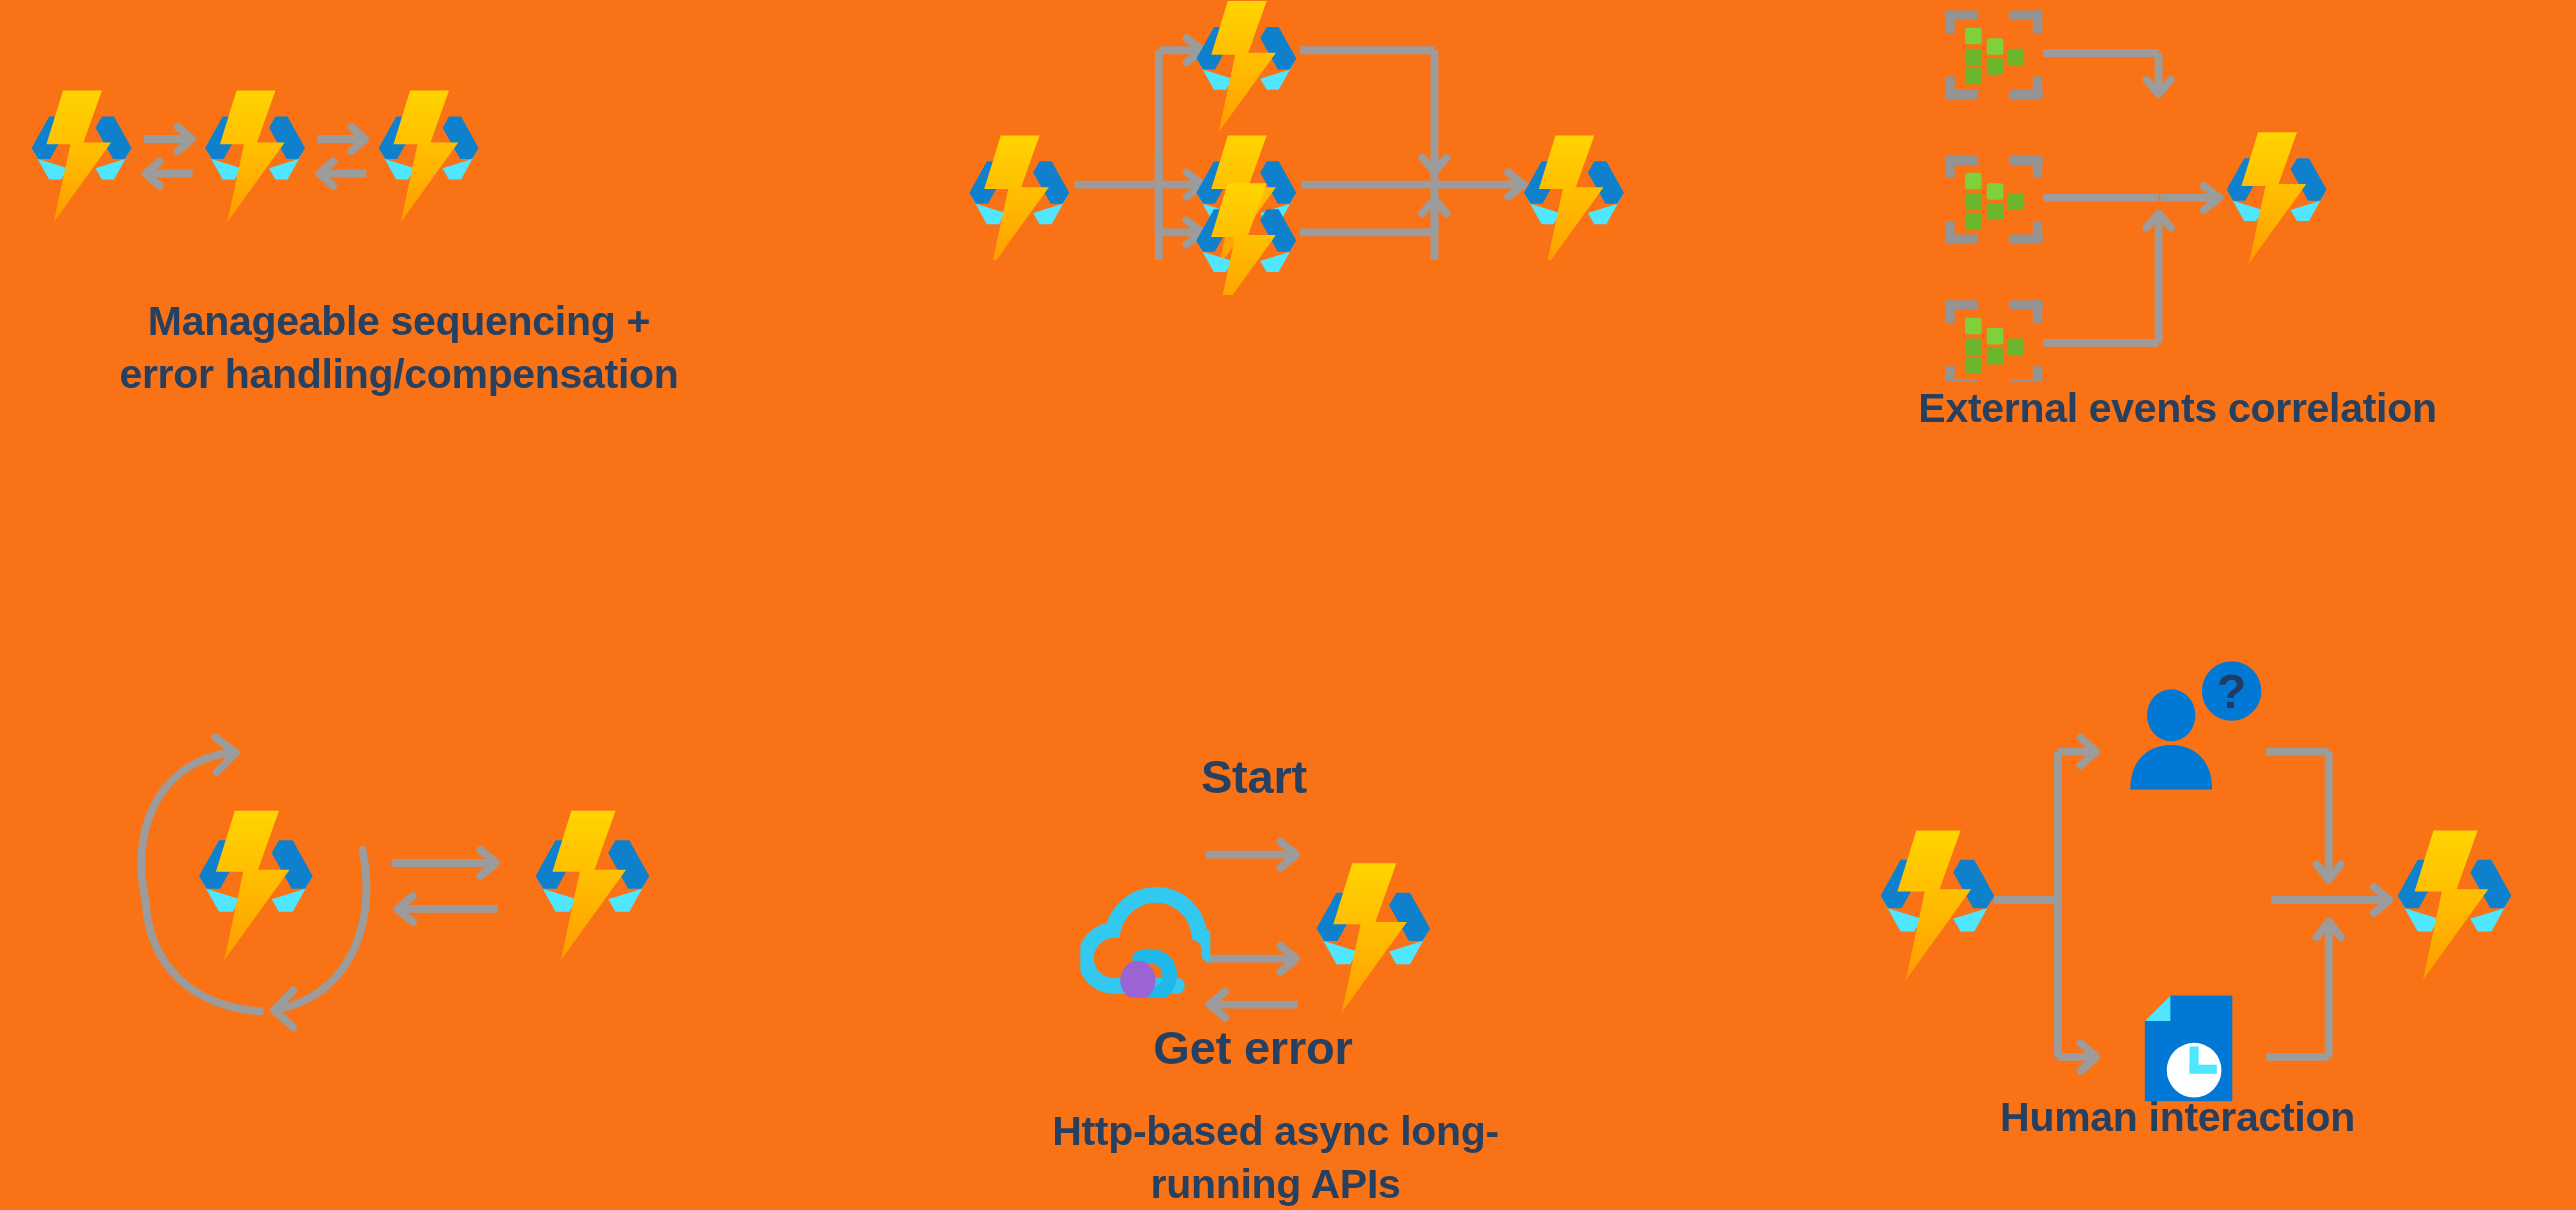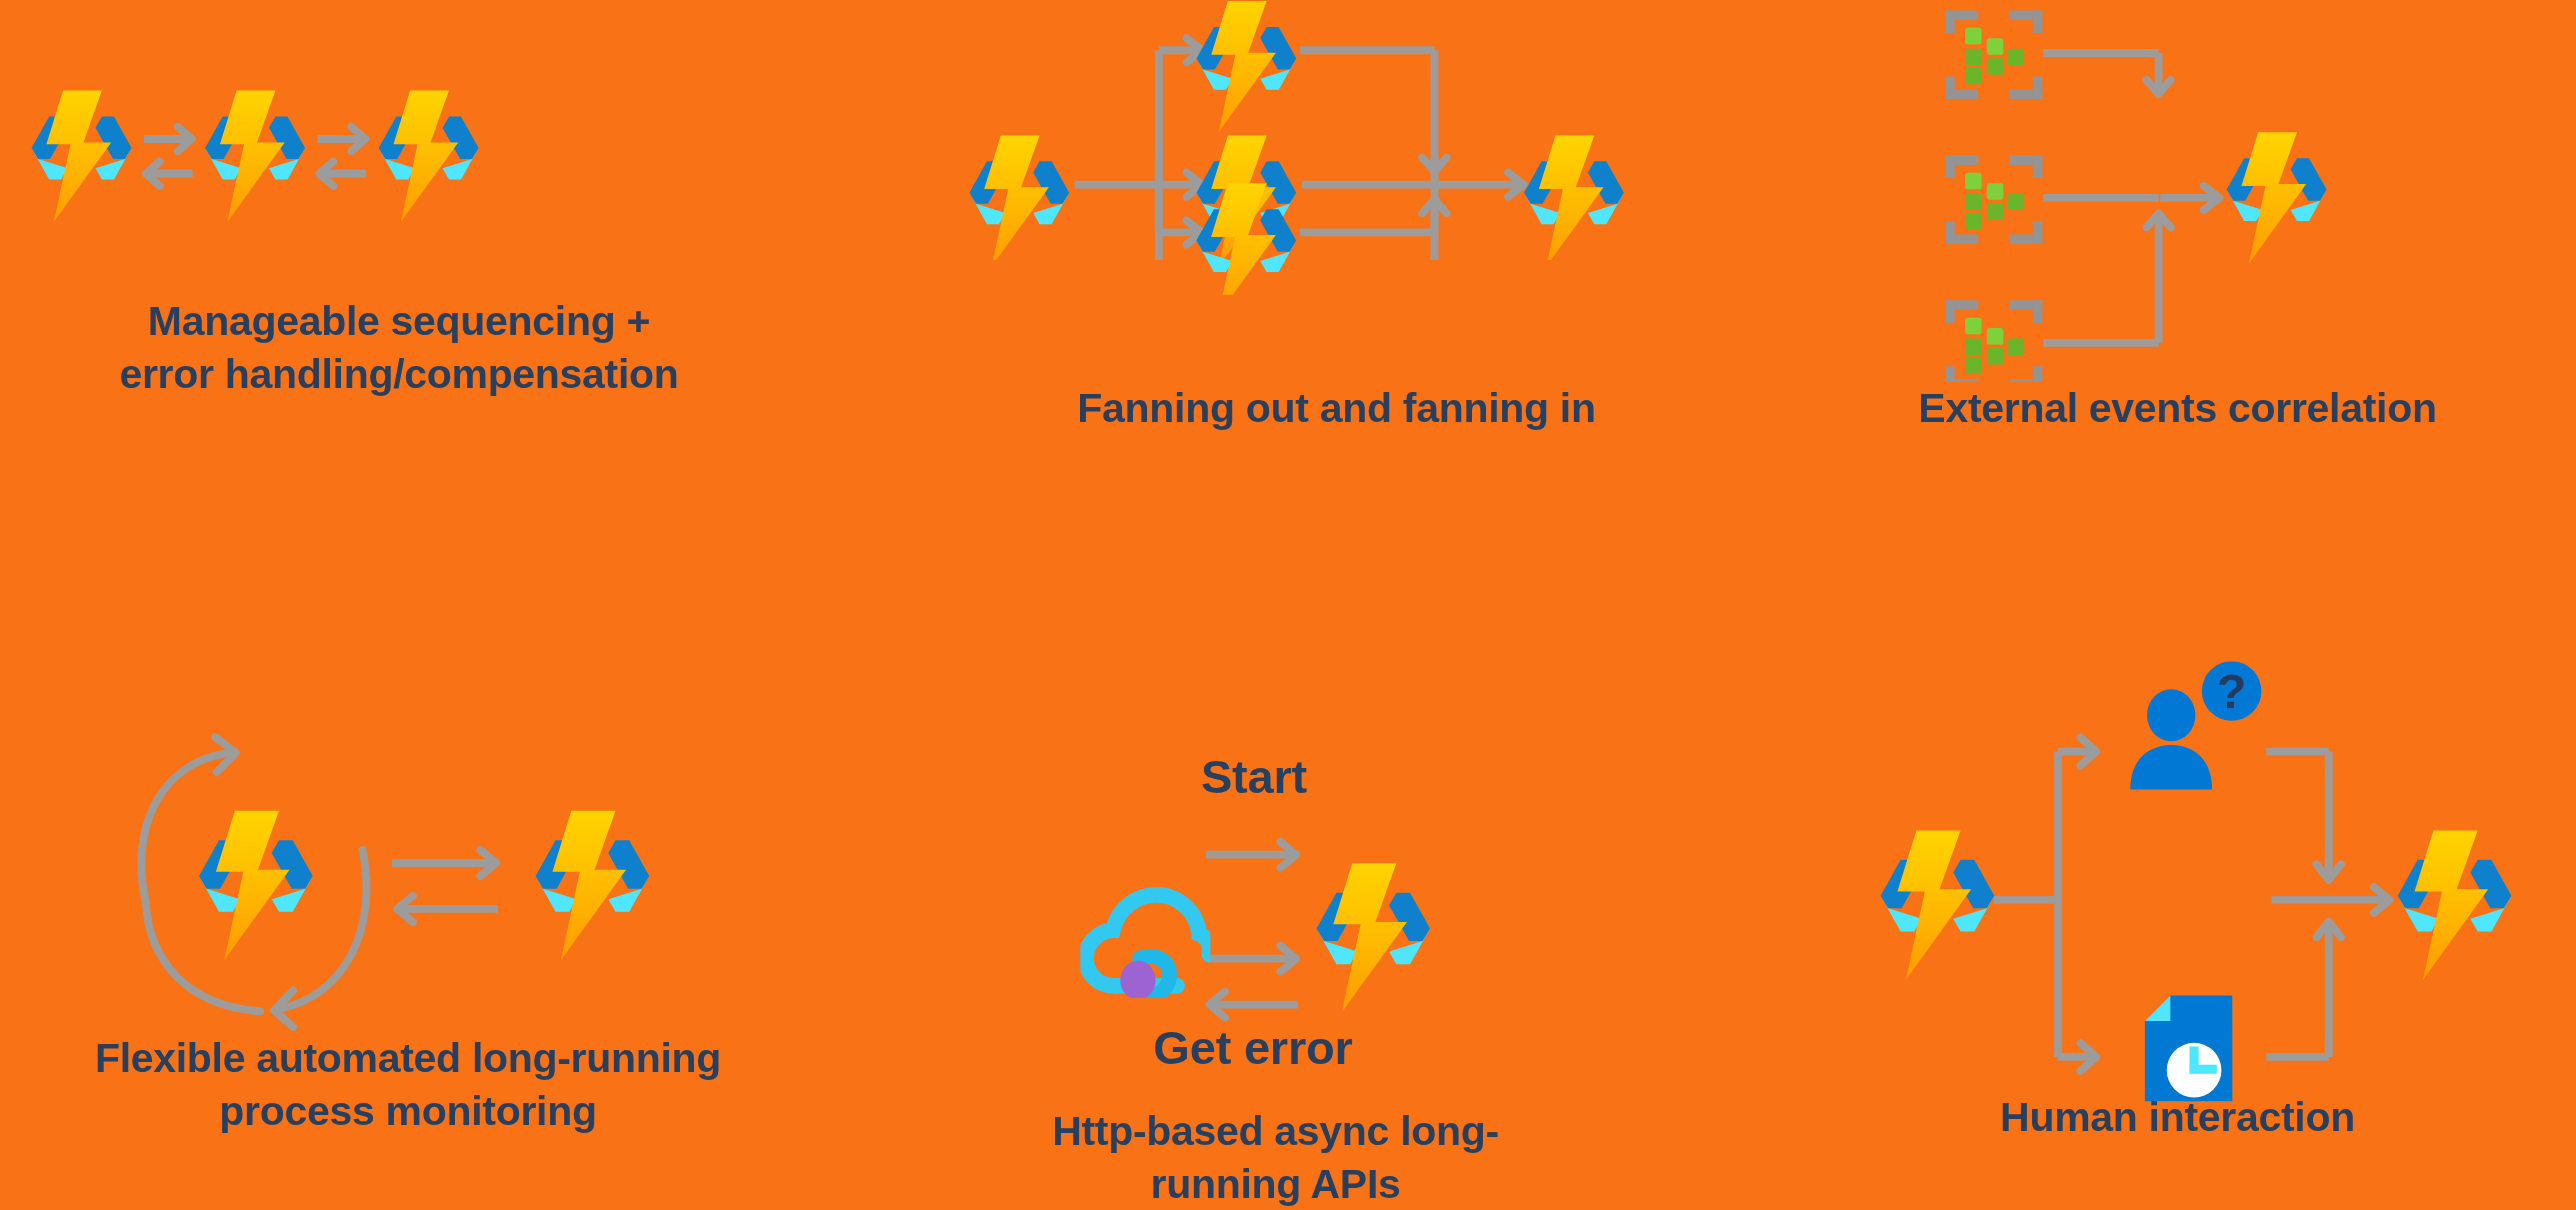--- a/index.html
+++ b/index.html
@@ -193,21 +193,20 @@
         <line x1="245" y1="88" x2="292" y2="88"></line>
         <line x1="408" y1="88" x2="563" y2="88"></line>
         <line x1="563" y1="88" x2="563" y2="0"></line>
       </g>
       <g fill="none" stroke="#9C9C9C" stroke-width="9" stroke-linecap="round" stroke-linejoin="round">
         <polyline points="277,74 295,88 277,102"></polyline>
       </g>
       <use href="#sym-azfunc" x="282" y="27" width="128" height="160"></use>
     </svg>
 
-    <div class="caption" style="left:0px; top:382px; width:781px;">Fanning out and fanning in</div>
   </div>
 
   <div class="panel" style="left:1874px; top:0px; width:702px; height:486px;">
 
     <svg class="gfx" style="left:0px; top:0px;" width="702" height="382" viewBox="0 0 809 440">
 
       <g fill="none" stroke="#9C9C9C" stroke-width="9">
 
         <line x1="195" y1="61" x2="328" y2="61"></line>
         <line x1="328" y1="61" x2="328" y2="106"></line>
@@ -255,22 +254,20 @@
       <use href="#sym-azfunc" x="610" y="110" width="146" height="182"></use>
 
       <g fill="none" stroke="#9C9C9C" stroke-width="9">
         <line x1="452" y1="175" x2="568" y2="175"></line>
         <polyline points="554,160 572,175 554,190" stroke-linecap="round" stroke-linejoin="round"></polyline>
         <line x1="574" y1="228" x2="462" y2="228"></line>
         <polyline points="476,213 458,228 476,243" stroke-linecap="round" stroke-linejoin="round"></polyline>
       </g>
     </svg>
 
-    <div class="caption" style="left:0px; top:321px; width:816px;">Flexible automated long-running
-process monitoring</div>
   </div>
 
   <div class="panel" style="left:989px; top:729px; width:694px; height:451px;">
 
     <svg class="gfx" style="left:0px; top:0px;" width="694" height="364" viewBox="0 0 800 420">
 
       <g fill="none" stroke="#9C9C9C" stroke-width="9">
         <line x1="250" y1="145" x2="350" y2="145"></line>
         <polyline points="336,130 354,145 336,160" stroke-linecap="round" stroke-linejoin="round"></polyline>
       </g>

